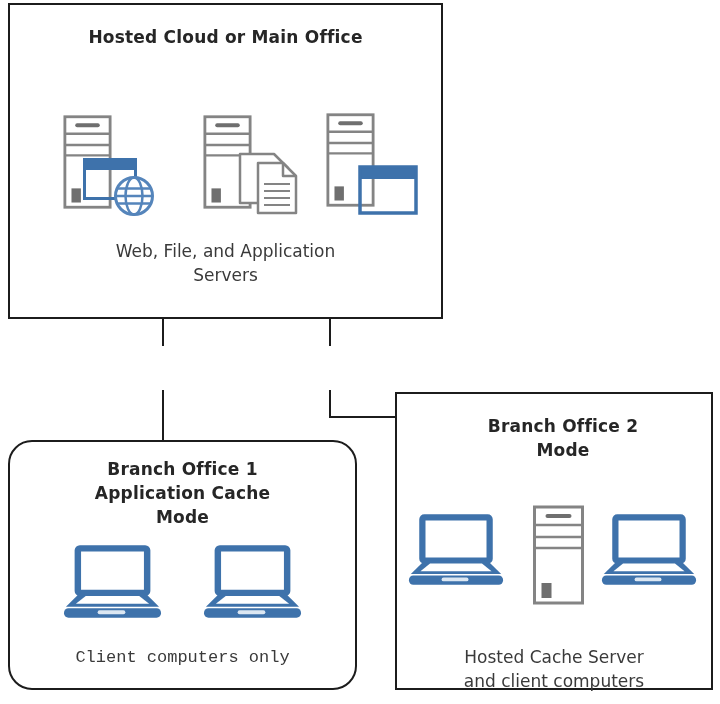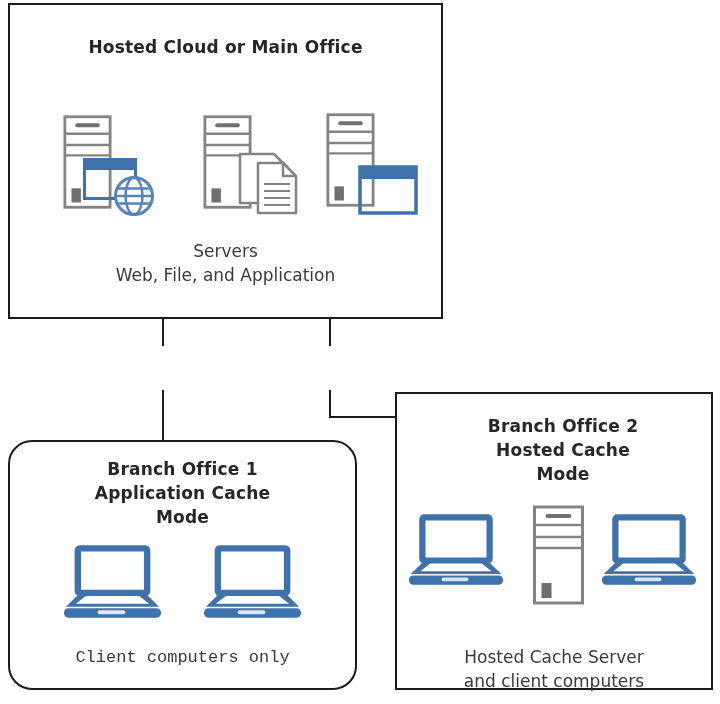--- a/index.html
+++ b/index.html
@@ -76,21 +76,21 @@
     </defs>
   </svg>
 
   <div class="connector" style="left:162px; top:318px; width:2px; height:28px;"></div>
   <div class="connector" style="left:329px; top:318px; width:2px; height:28px;"></div>
   <div class="connector" style="left:162px; top:390px; width:2px; height:52px;"></div>
   <div class="connector" style="left:329px; top:390px; width:2px; height:28px;"></div>
   <div class="connector" style="left:329px; top:416px; width:68px; height:2px;"></div>
 
   <div class="box" style="left:8px; top:3px; width:435px; height:316px;">
-    <div class="center title" style="top:30px;">Hosted Cloud or Main Office</div>
+    <div class="center title" style="top:20px;">Hosted Cloud or Main Office</div>
 
     <svg class="icon" style="left:53px; top:108px; width:49px; height:98px;">
         <use href="#sym-tower"></use>
       </svg>
     <svg class="icon" style="left:73px; top:153px; width:54px; height:42px;">
         <use href="#sym-window"></use>
       </svg>
     <svg class="icon" style="left:103px; top:170px; width:42px; height:42px;">
         <use href="#sym-globe"></use>
       </svg>
@@ -103,22 +103,22 @@
       </svg>
 
     <svg class="icon" style="left:316px; top:106px; width:49px; height:98px;">
         <use href="#sym-tower"></use>
       </svg>
     <svg class="icon" style="left:348px; top:160px; width:60px; height:50px;">
         <use href="#sym-appwin"></use>
       </svg>
 
     <div class="center caption" style="top:234px;">
+      <div>Web, File, and Application</div>
       <div>Servers</div>
-      <div>Web, File, and Application</div>
     </div>
   </div>
 
 
   <div class="box" style="left:8px; top:440px; width:349px; height:250px;border-radius:24px;">
     <div class="center title" style="top:15px;">
       <div>Branch Office 1</div>
       <div>Application Cache</div>
       <div>Mode</div>
     </div>
@@ -127,21 +127,20 @@
       </svg>
     <svg class="icon" style="left:192px; top:103px; width:101px; height:78px;">
         <use href="#sym-laptop"></use>
       </svg>
     <div class="center caption" style="top:204px;font-family:Liberation Mono, monospace;">Client computers only</div>
   </div>
 
   <div class="box" style="left:395px; top:392px; width:318px; height:298px;">
     <div class="center title" style="top:20px;padding-left:18px;">
       <div>Branch Office 2</div>
-      <div>Hosted Cache</div>
       <div>Mode</div>
     </div>
     <svg class="icon" style="left:10px; top:120px; width:98px; height:76px;">
         <use href="#sym-laptop"></use>
       </svg>
     <svg class="icon" style="left:135px; top:111px; width:53px; height:100px;">
         <use href="#sym-tower"></use>
       </svg>
     <svg class="icon" style="left:203px; top:120px; width:98px; height:76px;">
         <use href="#sym-laptop"></use>

